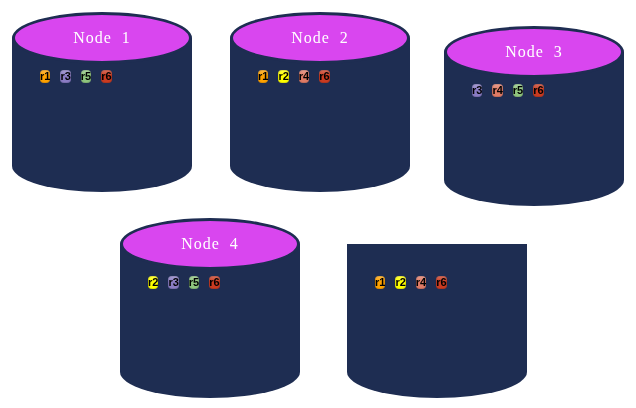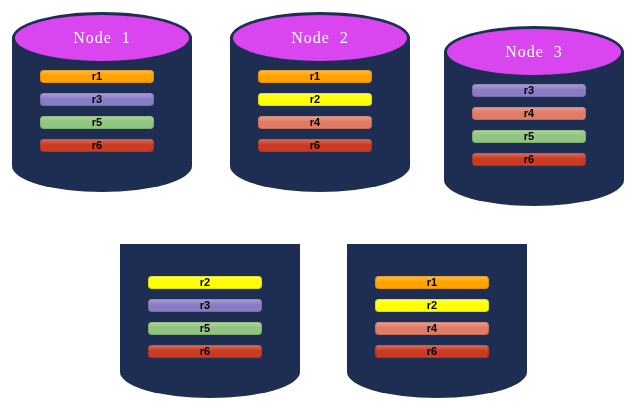--- a/index.html
+++ b/index.html
@@ -33,21 +33,21 @@
   }
   .node-label {
     color:#ffffff;
     font-size:16px;
     letter-spacing:1px;
     white-space:pre;
   }
 
   .bars {
     position:absolute; top:58px; left:28px; width:114px;
-    display:flex; flex-direction:column; gap:10px;
+    display:flex; gap:10px;
     z-index:3;
   }
   .bar {
     height:13px;
     border-radius:4px;
     display:flex; align-items:center; justify-content:center;
     background-image:linear-gradient(rgba(255,255,255,0.28), rgba(255,255,255,0) 45%);
     box-shadow:inset 0 0 0 1px rgba(0,0,0,0.12);
   }
   .bar-label {
@@ -127,20 +127,23 @@
           <span class="bar-label">r5</span>
         </div>
       <div class="bar" style="background-color: rgb(202, 59, 33);">
           <span class="bar-label">r6</span>
         </div>
     </div>
   </div>
 
   <div class="node pos-n4">
     <div class="cyl-body"></div>
+    <div class="cyl-top">
+      <span class="node-label">Node  4</span>
+    </div>
     <div class="bars">
       <div class="bar" style="background-color: rgb(255, 255, 0);">
           <span class="bar-label">r2</span>
         </div>
       <div class="bar" style="background-color: rgb(138, 124, 196);">
           <span class="bar-label">r3</span>
         </div>
       <div class="bar" style="background-color: rgb(143, 197, 126);">
           <span class="bar-label">r5</span>
         </div>

